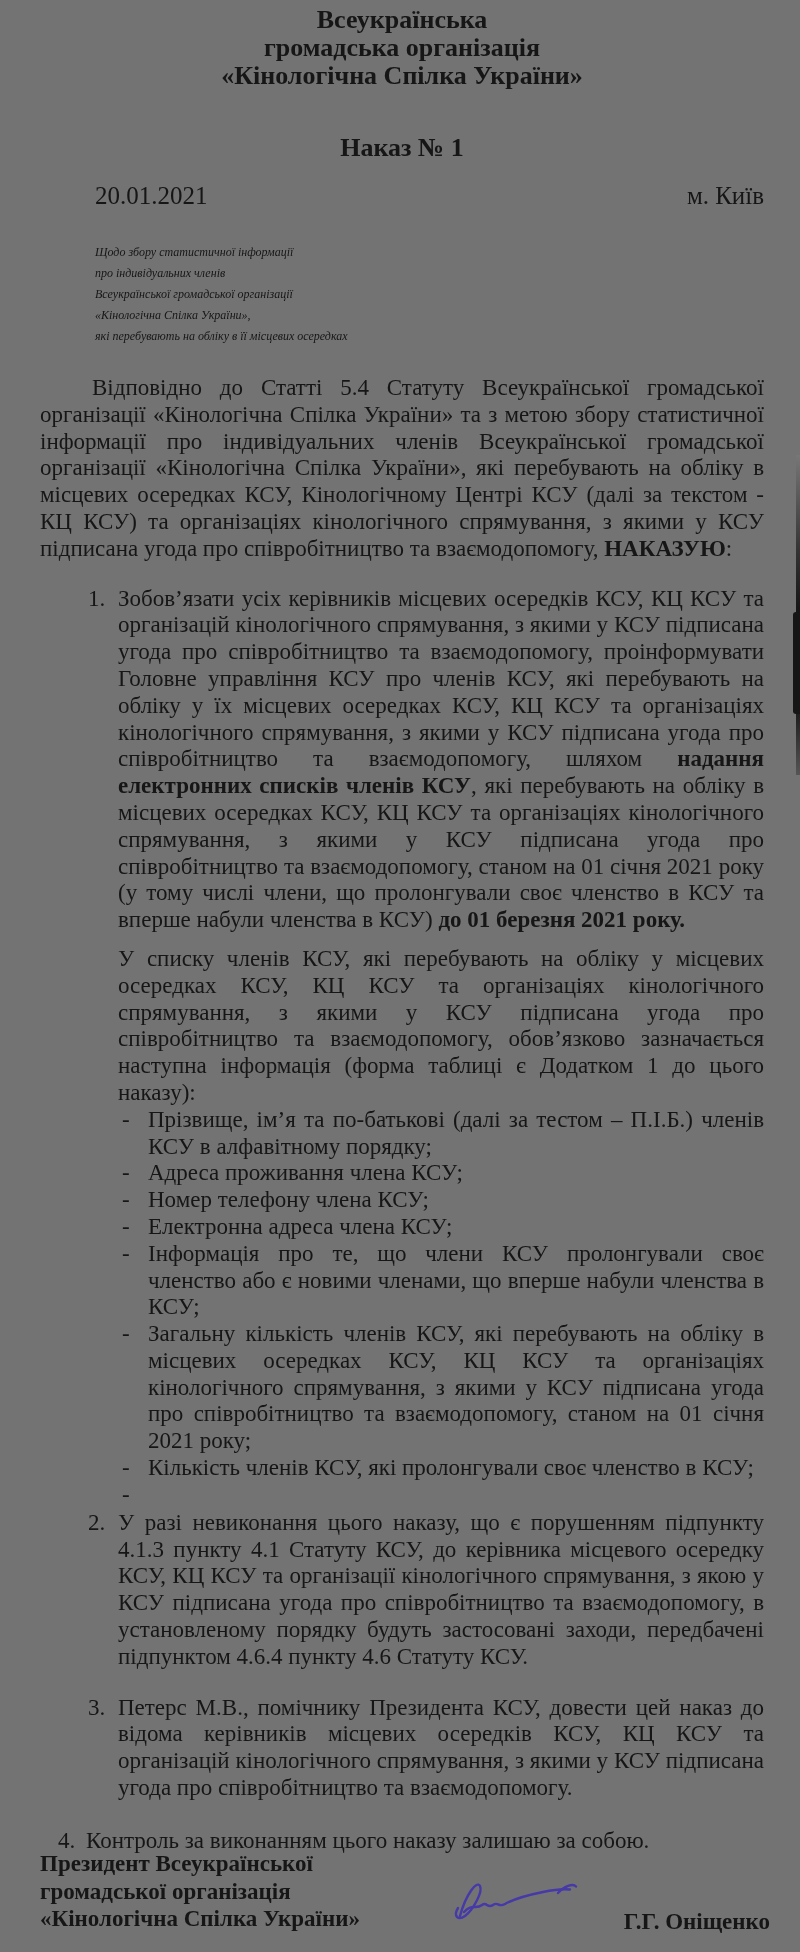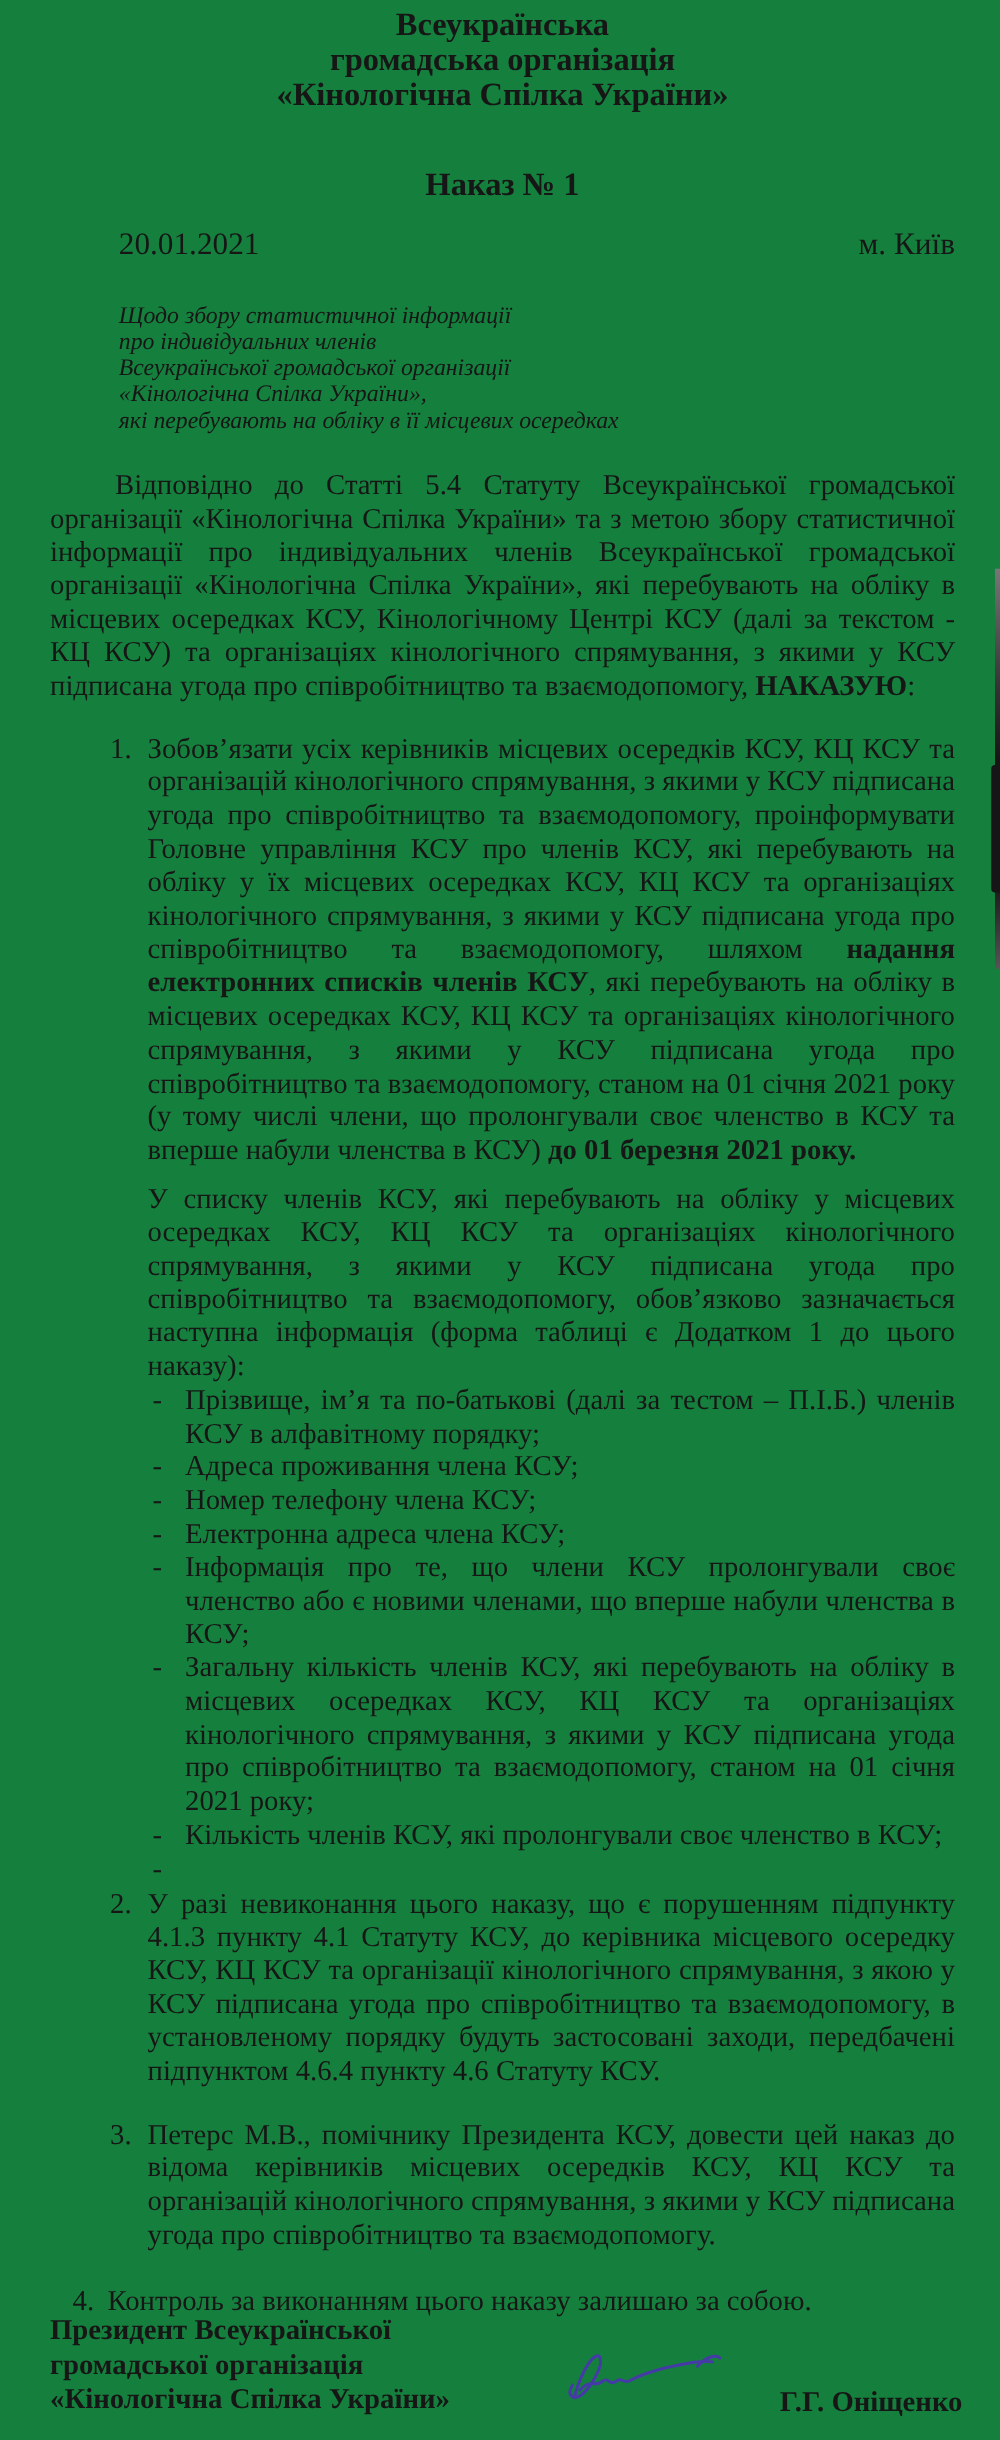--- a/index.html
+++ b/index.html
@@ -1,31 +1,31 @@
 <!DOCTYPE html>
 <html lang="uk"><head>
 <meta charset="utf-8">
 <style>
   html,body{margin:0;padding:0;background:#e8e8e8;}
   .page{
     position:relative;
     width:800px;height:1952px;
     margin:0 auto;
-    background:#15803d;
+    background:#737373;
     box-sizing:border-box;
     padding:6px 36px 12px 40px;
     overflow:hidden;
     font-family:"Liberation Serif","DejaVu Serif",serif;
     color:#161616;
   }
   .org-header{text-align:center;font-weight:bold;font-size:26px;line-height:28px;}
   .order-title{text-align:center;font-weight:bold;font-size:26px;line-height:28px;margin-top:44px;}
   .date-row{display:flex;justify-content:space-between;font-size:25px;line-height:28px;margin-top:20px;}
   .date-row .date{margin-left:55px;}
-  .subject{font-style:italic;font-size:19px;line-height:21px;margin-top:32px;margin-left:55px;}
+  .subject{font-style:italic;font-size:12px;line-height:21px;margin-top:32px;margin-left:55px;}
   .body-text{font-size:23px;line-height:26.8px;text-align:justify;}
   .intro{margin-top:28px;text-indent:52px;}
   .oitem{position:relative;padding-left:78px;margin-top:16px;}
   .oitem .num{position:absolute;left:48px;top:0;}
   .oitem.tight{padding-left:46px;margin-top:26px;}
   .oitem.tight .num{left:18px;}
   .oitem .sub{margin-top:12px;}
   .dash-list{margin:0;}
   .ditem{position:relative;padding-left:30px;}
   .ditem .marker{position:absolute;left:4px;top:0;}

